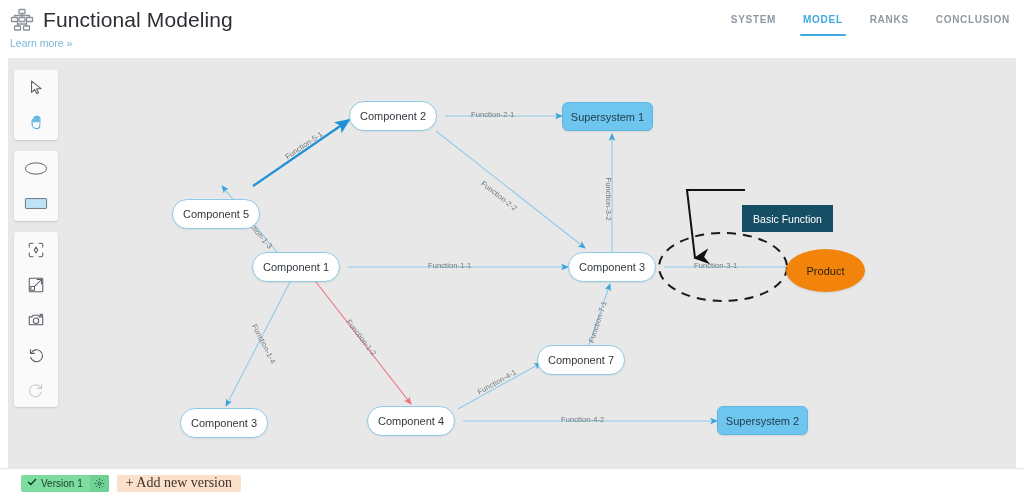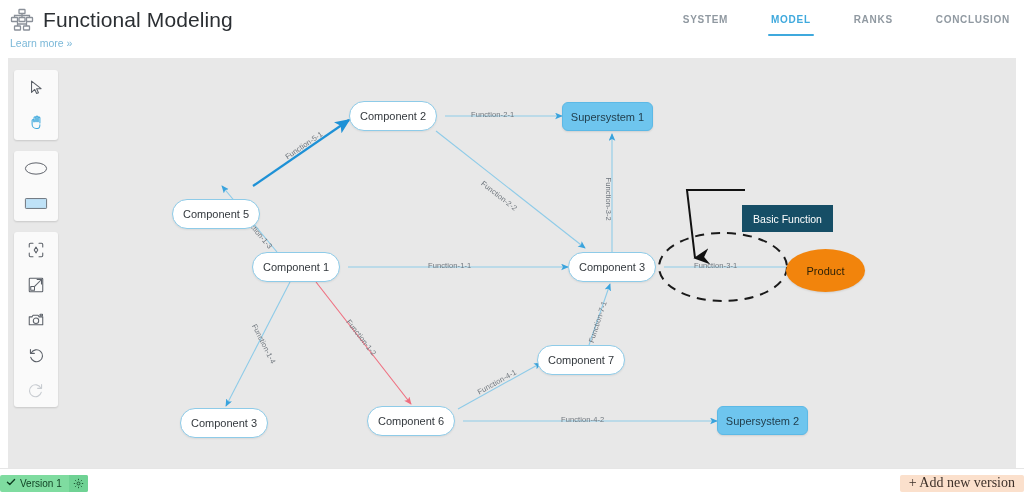--- a/index.html
+++ b/index.html
@@ -31,21 +31,21 @@
     position: absolute; left: 10px; top: 37px;
     font-size: 10.5px; color: #7bb8d8; text-decoration: none; white-space: nowrap;
   }
   .nav {
     position: absolute; right: 14px; top: 14px;
     display: flex; align-items: flex-start; gap: 27px;
   }
   .nav-tab {
     font-size: 10px; letter-spacing: .7px; color: #9099a1;
     font-weight: 700; padding-bottom: 11px; position: relative;
-    cursor: pointer; white-space: nowrap; margin-left: 16px;
+    cursor: pointer; white-space: nowrap;
   }
   .nav-tab.active { color: #3fa9dd; }
   .nav-tab.active:after {
     content: ""; position: absolute; left: -3px; right: -3px; bottom: 0;
     height: 2.5px; background: #3fa9dd; border-radius: 1px;
   }
 
   
   .canvas {
     position: absolute; left: 8px; top: 58px; width: 1008px; height: 410px;
@@ -92,21 +92,21 @@
   .edge-label {
     position: absolute; font-size: 7.5px; color: #6f767d;
     white-space: nowrap; transform-origin: 0 50%; pointer-events: none;
     background: transparent; letter-spacing: .1px;
   }
 
   
   .bottombar {
     position: absolute; left: 0; bottom: 0; width: 1024px; height: 29px;
     background: #ffffff; border-top: 1px solid #e6e6e6;
-    display: flex; align-items: center; padding-left: 0; gap: 8px; justify-content: space-between;
+    display: flex; align-items: center; padding-left: 21px; gap: 8px;
   }
   .version-chip {
     display: flex; align-items: center; height: 17px;
     background: #7fdca0; border-radius: 2px; cursor: pointer; overflow: hidden;
   }
   .version-chip .vtext {
     font-size: 10px; color: #0f3f22; padding: 0 7px 0 6px;
     display: flex; align-items: center; gap: 4px; height: 100%;
   }
   .version-chip .vgear {
@@ -208,21 +208,21 @@
     <div class="edge-label" style="left:340px; top:258px; transform: rotate(52deg);">Function-1-2</div>
     <div class="edge-label" style="left:470px; top:330px; transform: rotate(-29deg);">Function-4-1</div>
     <div class="edge-label" style="left:553px; top:357px;">Function-4-2</div>
 
     <div class="node node-component" style="left:341px; top:43px;  width:88px; height:30px;">Component 2</div>
     <div class="node node-component" style="left:164px; top:110px; width:88px; height:30px;margin-top:31px;">Component 5</div>
     <div class="node node-component" style="left:244px; top:194px; width:88px; height:30px;">Component 1</div>
     <div class="node node-component" style="left:560px; top:194px; width:88px; height:30px;">Component 3</div>
     <div class="node node-component" style="left:529px; top:287px; width:88px; height:30px;">Component 7</div>
     <div class="node node-component" style="left:172px; top:350px; width:88px; height:30px;">Component 3</div>
-    <div class="node node-component" style="left:359px; top:348px; width:88px; height:30px;">Component 6</div>
+    <div class="node node-component" style="left:359px; top:348px; width:88px; height:30px;">Component 4</div>
     <div class="node node-supersystem" style="left:554px; top:44px;  width:91px; height:29px;">Supersystem 1</div>
     <div class="node node-supersystem" style="left:709px; top:348px; width:91px; height:29px;">Supersystem 2</div>
     <div class="node node-product" style="left:778px; top:191px; width:79px; height:43px;">Product</div>
 
     <div class="callout-box" style="left:734px; top:127px; width:91px; height:27px;margin-top:20px;">Basic Function</div>
 
     <div class="toolbar">
 
       <div class="tool-group">
         <div class="tool-btn">

